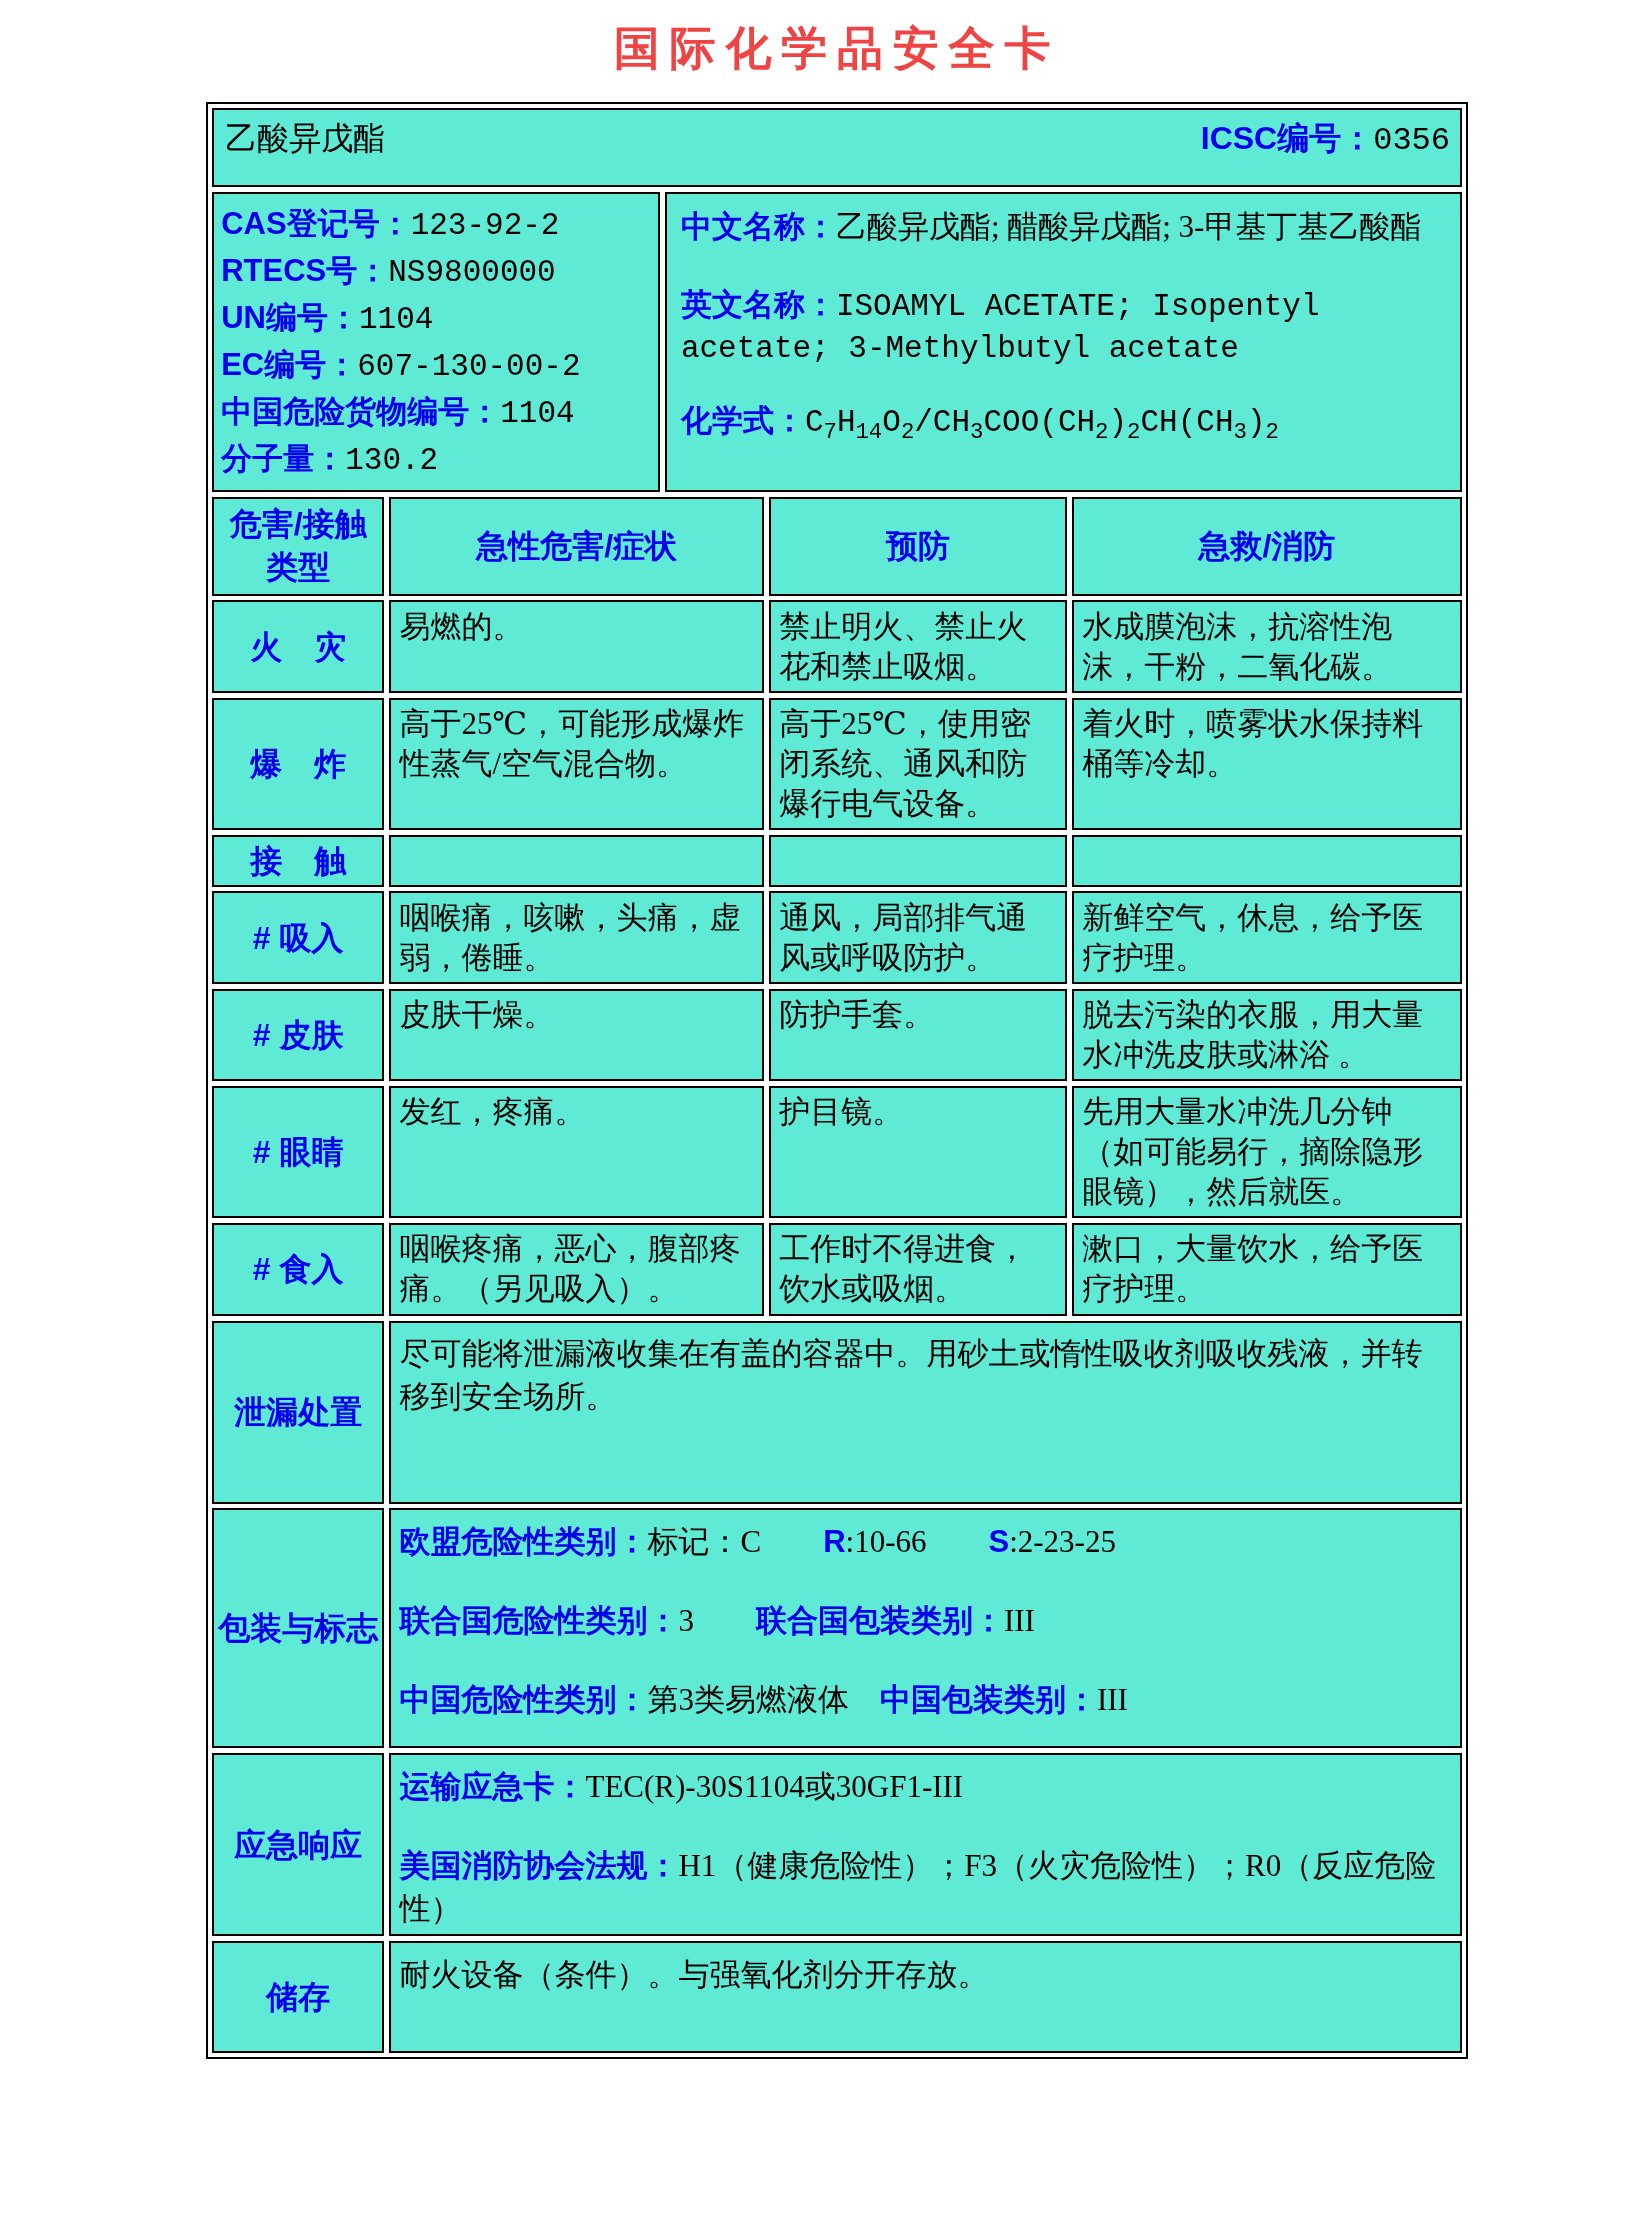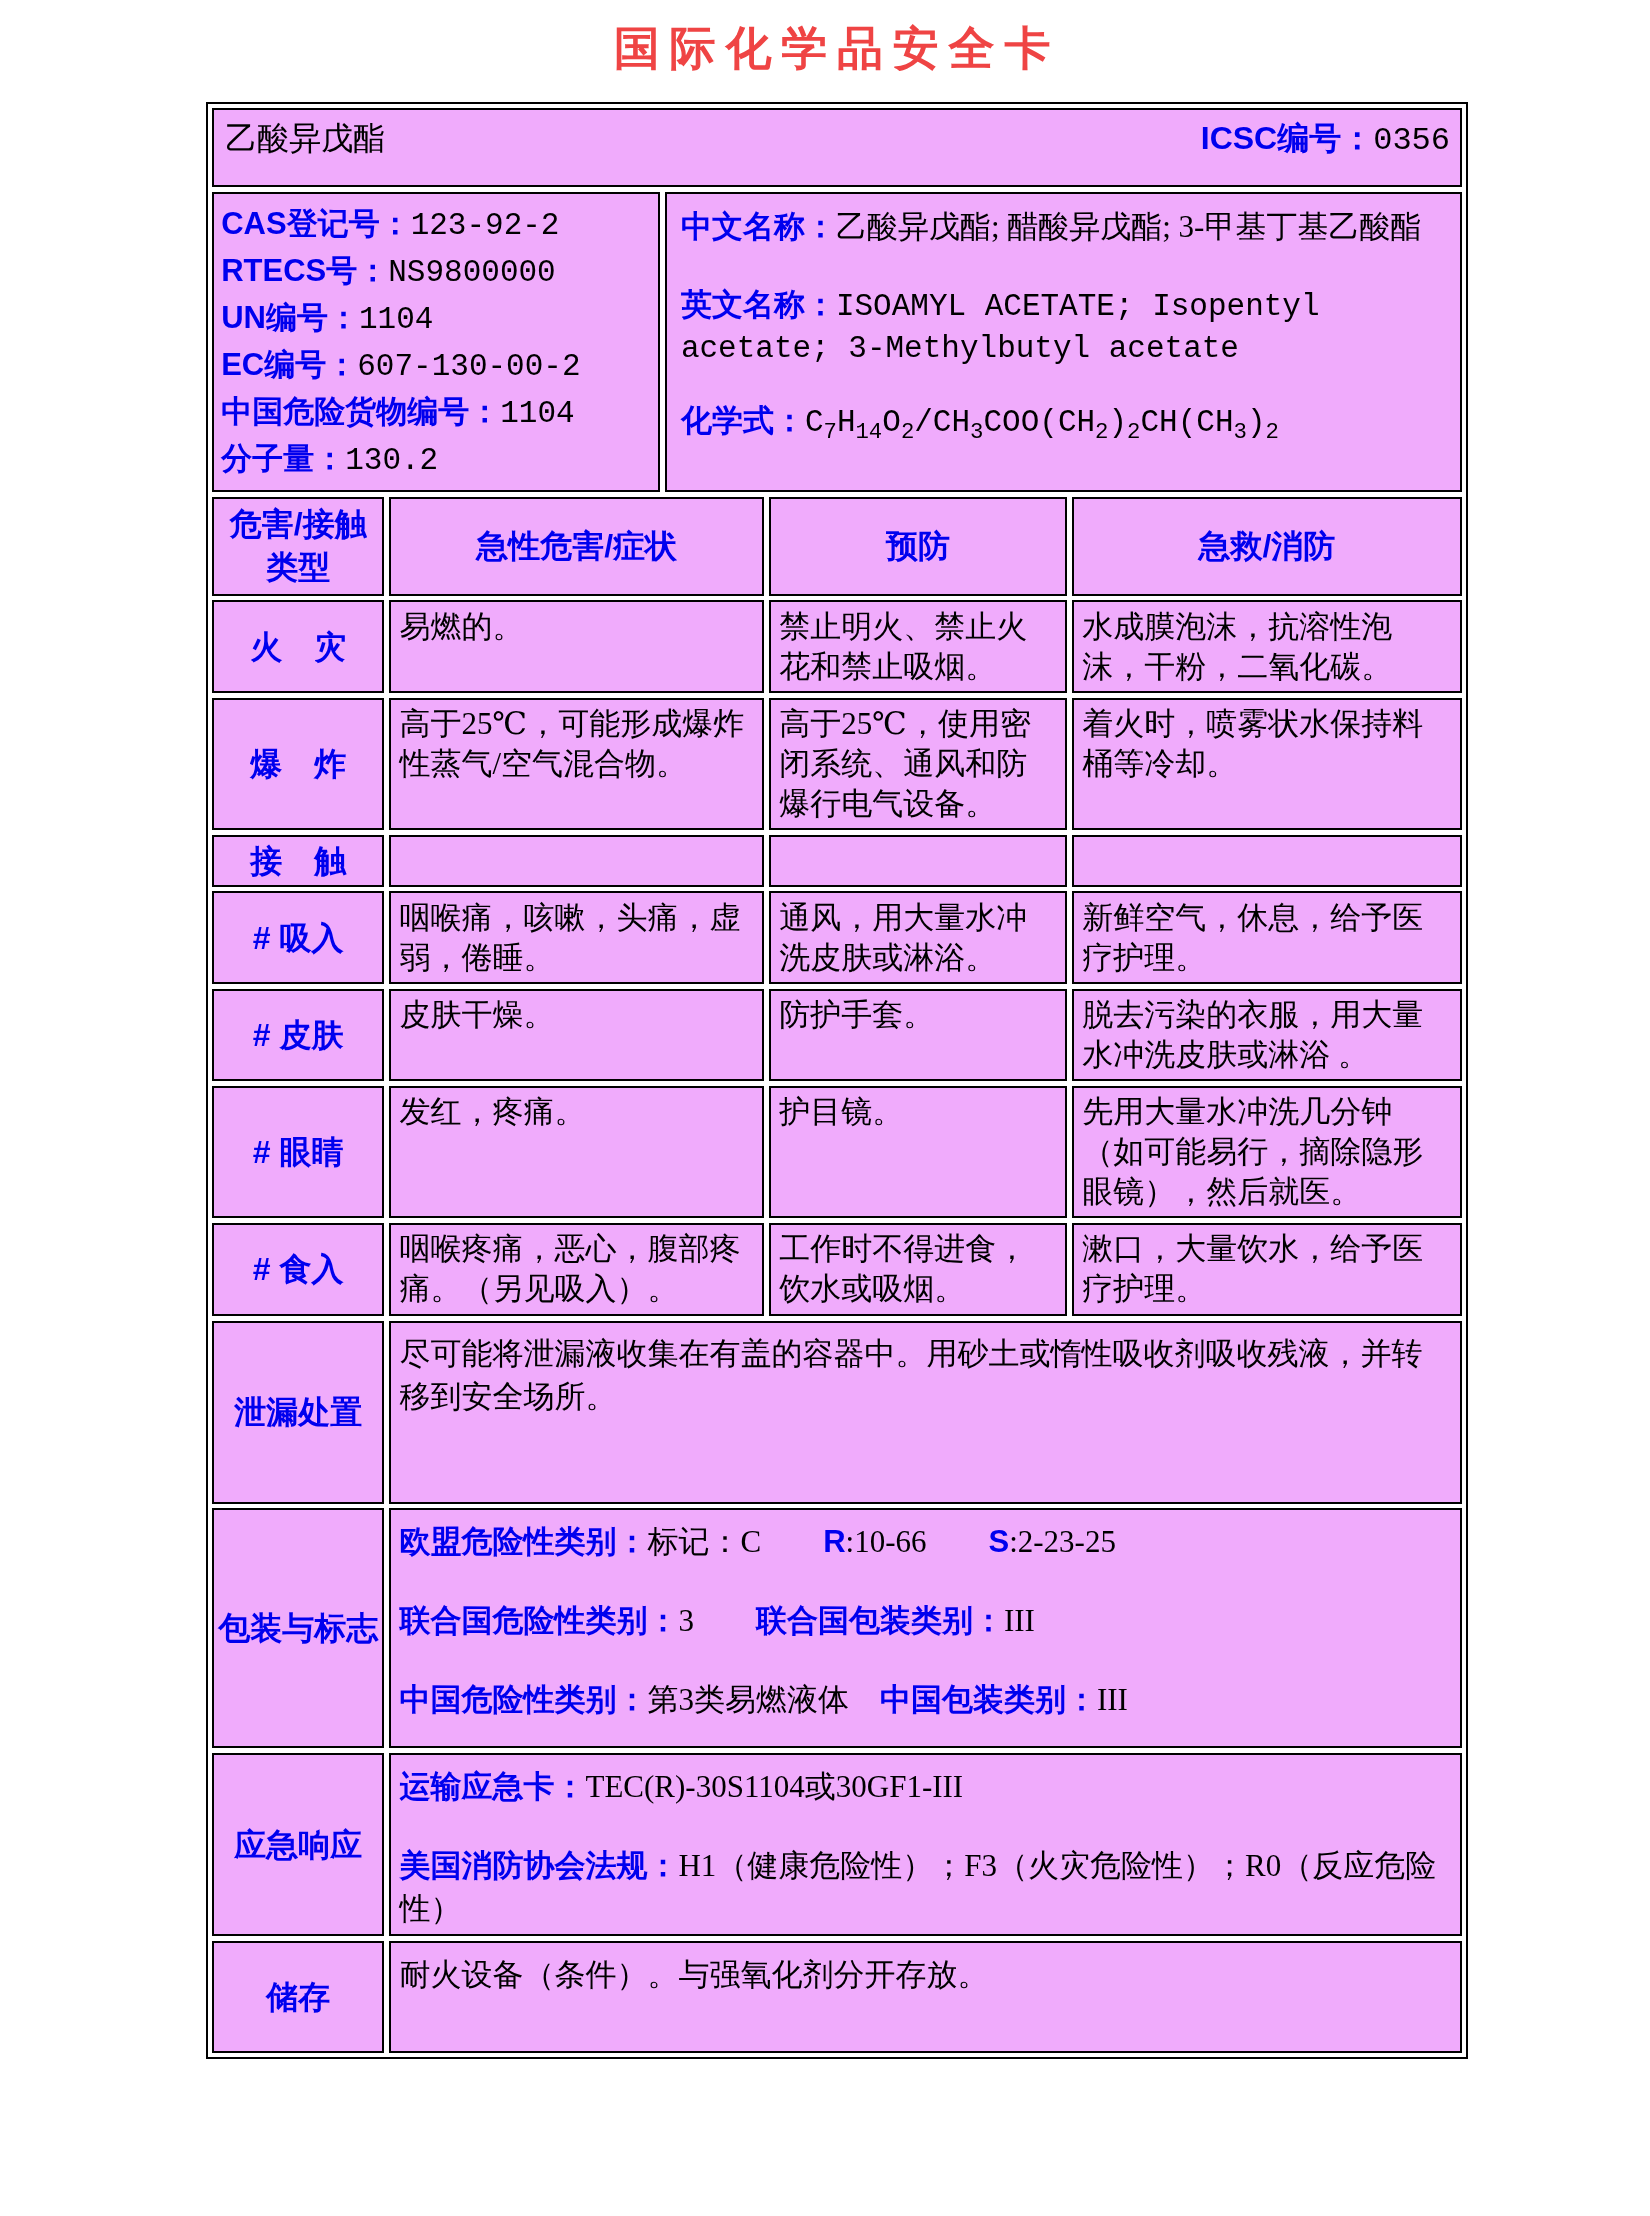--- a/index.html
+++ b/index.html
@@ -13,21 +13,21 @@
   .doc-title{
     text-align:center;color:#ef4444;font-weight:bold;
     font-size:46px;letter-spacing:9.8px;line-height:56px;
     margin:2.8px 0 25px 0;
     font-family:"Liberation Serif","DejaVu Serif",serif;
   }
   
   .frame{border:2.8px solid #000;padding:4.2px;display:flex;flex-direction:column;gap:4.9px;background:#fff;}
   .grid{display:grid;gap:4.9px;}
   .cell{
-    border:2.1px solid #000;box-sizing:border-box;background:#f0abfc;
+    border:2.1px solid #000;box-sizing:border-box;background:#5eead4;
     font-size:31px;line-height:40px;padding:4.2px 8.4px;
   }
   .lblfont{font-family:"Liberation Sans","DejaVu Sans",sans-serif;font-weight:bold;color:#0000ee;}
   .monofont{font-family:"Liberation Mono","DejaVu Sans Mono",monospace;}
   
   .sec-header{grid-template-columns:1fr;min-height:67px;}
   .hdr-cell{display:flex;justify-content:space-between;align-items:flex-start;padding:8.4px 9.8px 24px 11px;}
   .hdr-name{font-size:32px;}
   .hdr-icsc{font-size:32px;white-space:nowrap;}
   
@@ -127,21 +127,21 @@
     <div class="grid trow r-contact">
       <div class="cell rowlbl">接　触</div>
       <div class="cell"></div>
       <div class="cell"></div>
       <div class="cell cfirstaid"></div>
     </div>
 
     <div class="grid trow r-inhale">
       <div class="cell rowlbl"># 吸入</div>
       <div class="cell">咽喉痛，咳嗽，头痛，虚弱，倦睡。</div>
-      <div class="cell">通风，用大量水冲洗皮肤或淋浴。</div>
+      <div class="cell">通风，局部排气通风或呼吸防护。</div>
       <div class="cell cfirstaid">新鲜空气，休息，给予医疗护理。</div>
     </div>
 
     <div class="grid trow r-skin">
       <div class="cell rowlbl"># 皮肤</div>
       <div class="cell">皮肤干燥。</div>
       <div class="cell">防护手套。</div>
       <div class="cell cfirstaid">脱去污染的衣服，用大量水冲洗皮肤或淋浴 。</div>
     </div>
 

